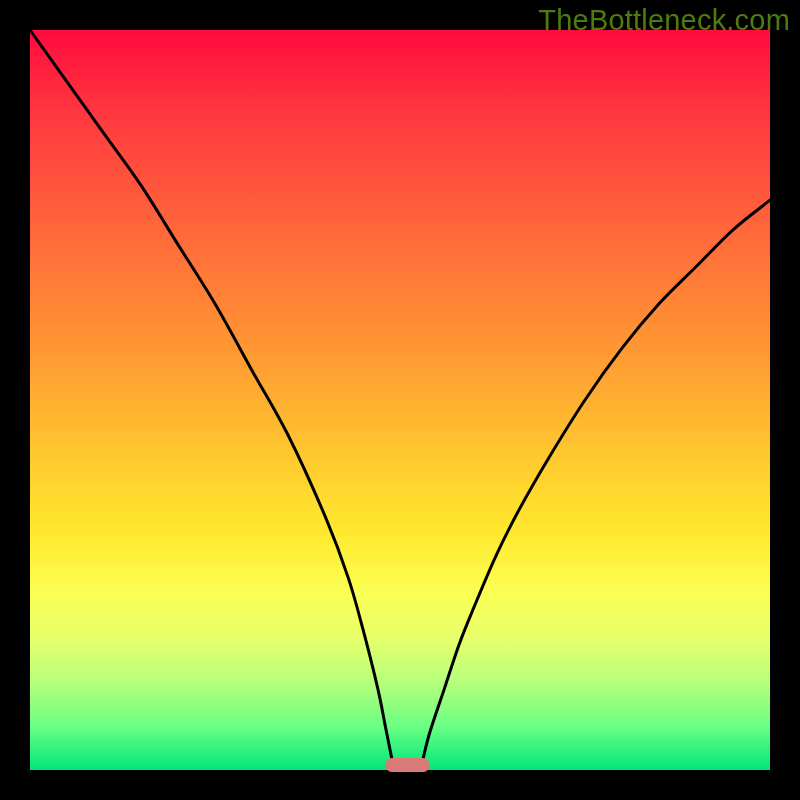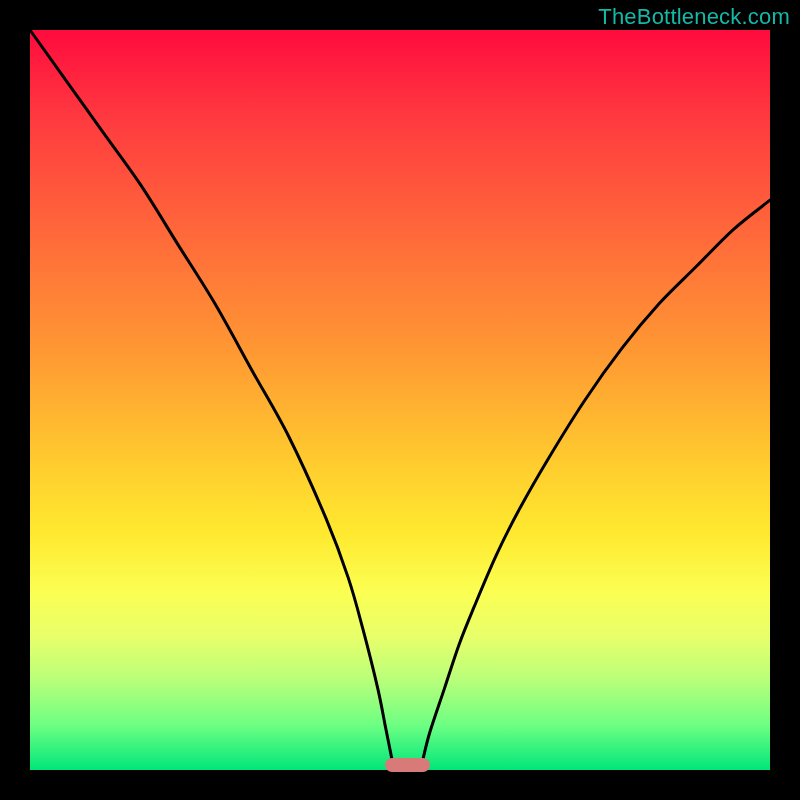--- a/index.html
+++ b/index.html
@@ -37,22 +37,22 @@
       #e8ff6a 82%,
       #b7ff7a 88%,
       #6cff83 94%,
       #00e67a 100%
     );
   }
   .watermark {
     position: absolute;
     top: 4px;
     right: 10px;
-    color: #14b8a6;
-    font-size: 22px;
+    color: #4d7c0f;
+    font-size: 29px;
     letter-spacing: 0.2px;
     user-select: none;
   }
   svg.curves {
     position: absolute;
     left: 0;
     top: 0;
     width: 740px;
     height: 740px;
     overflow: visible;

